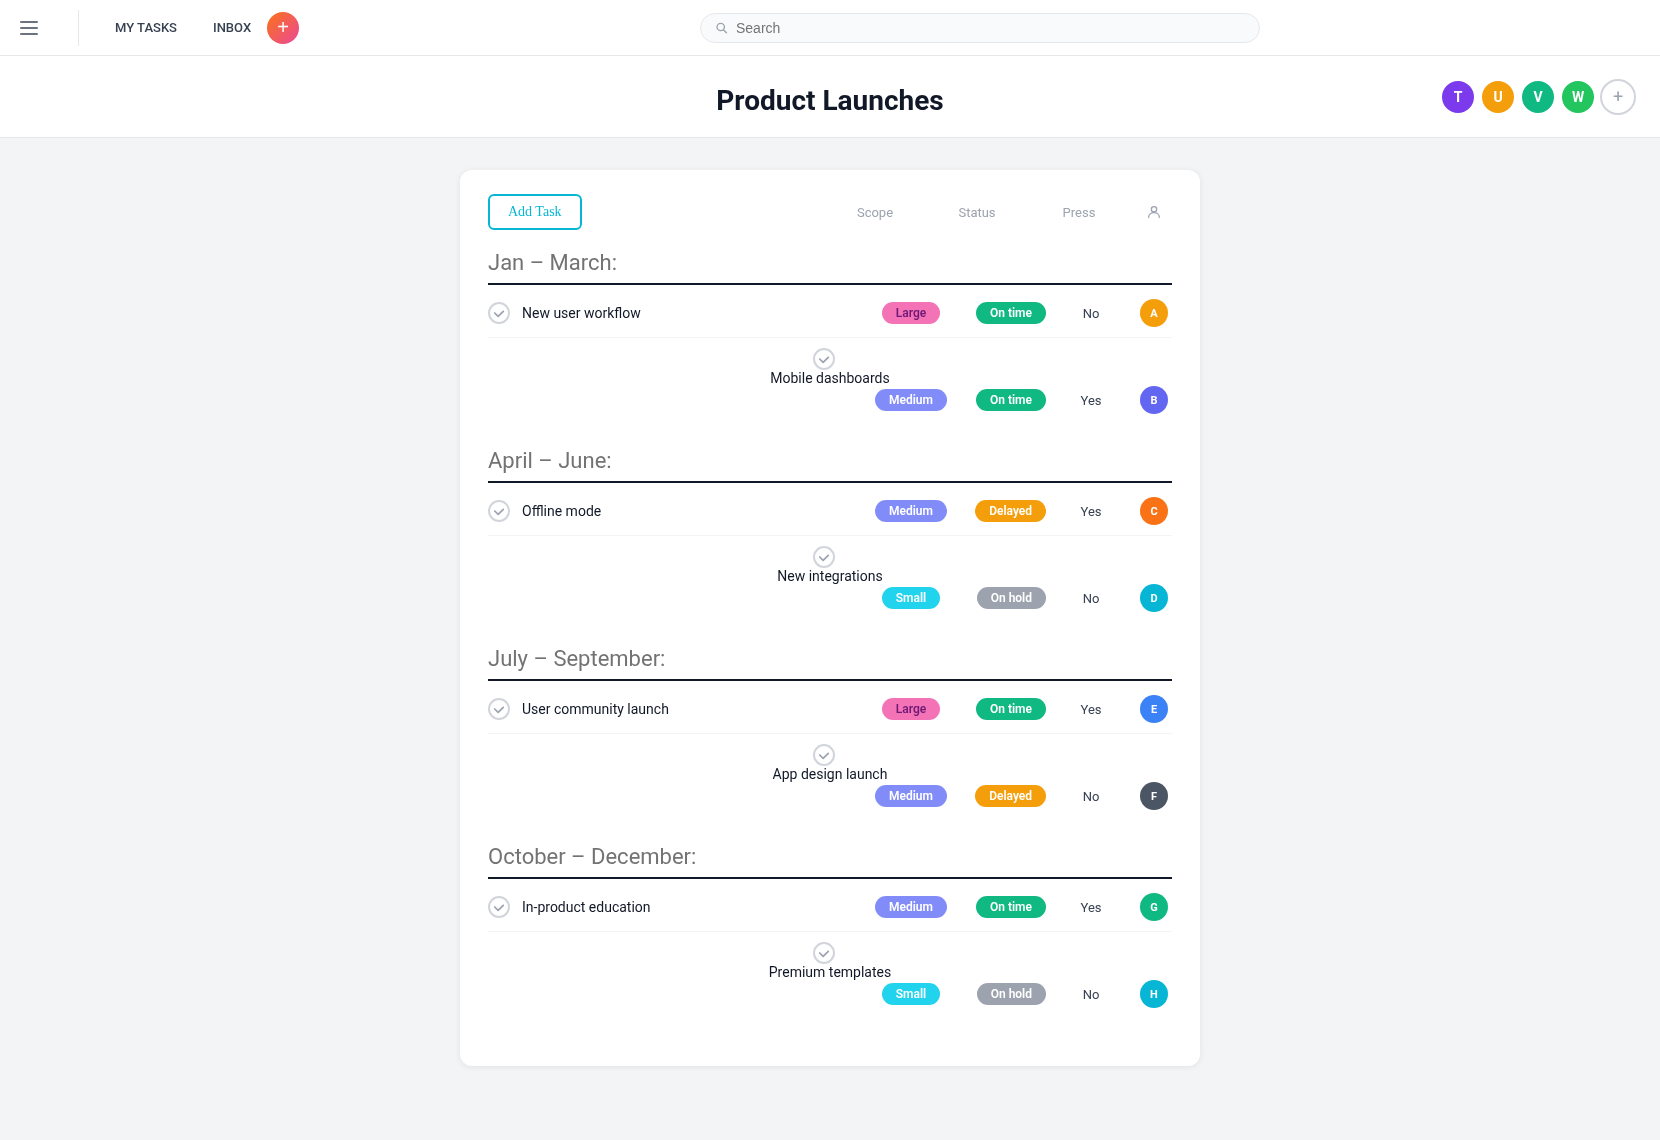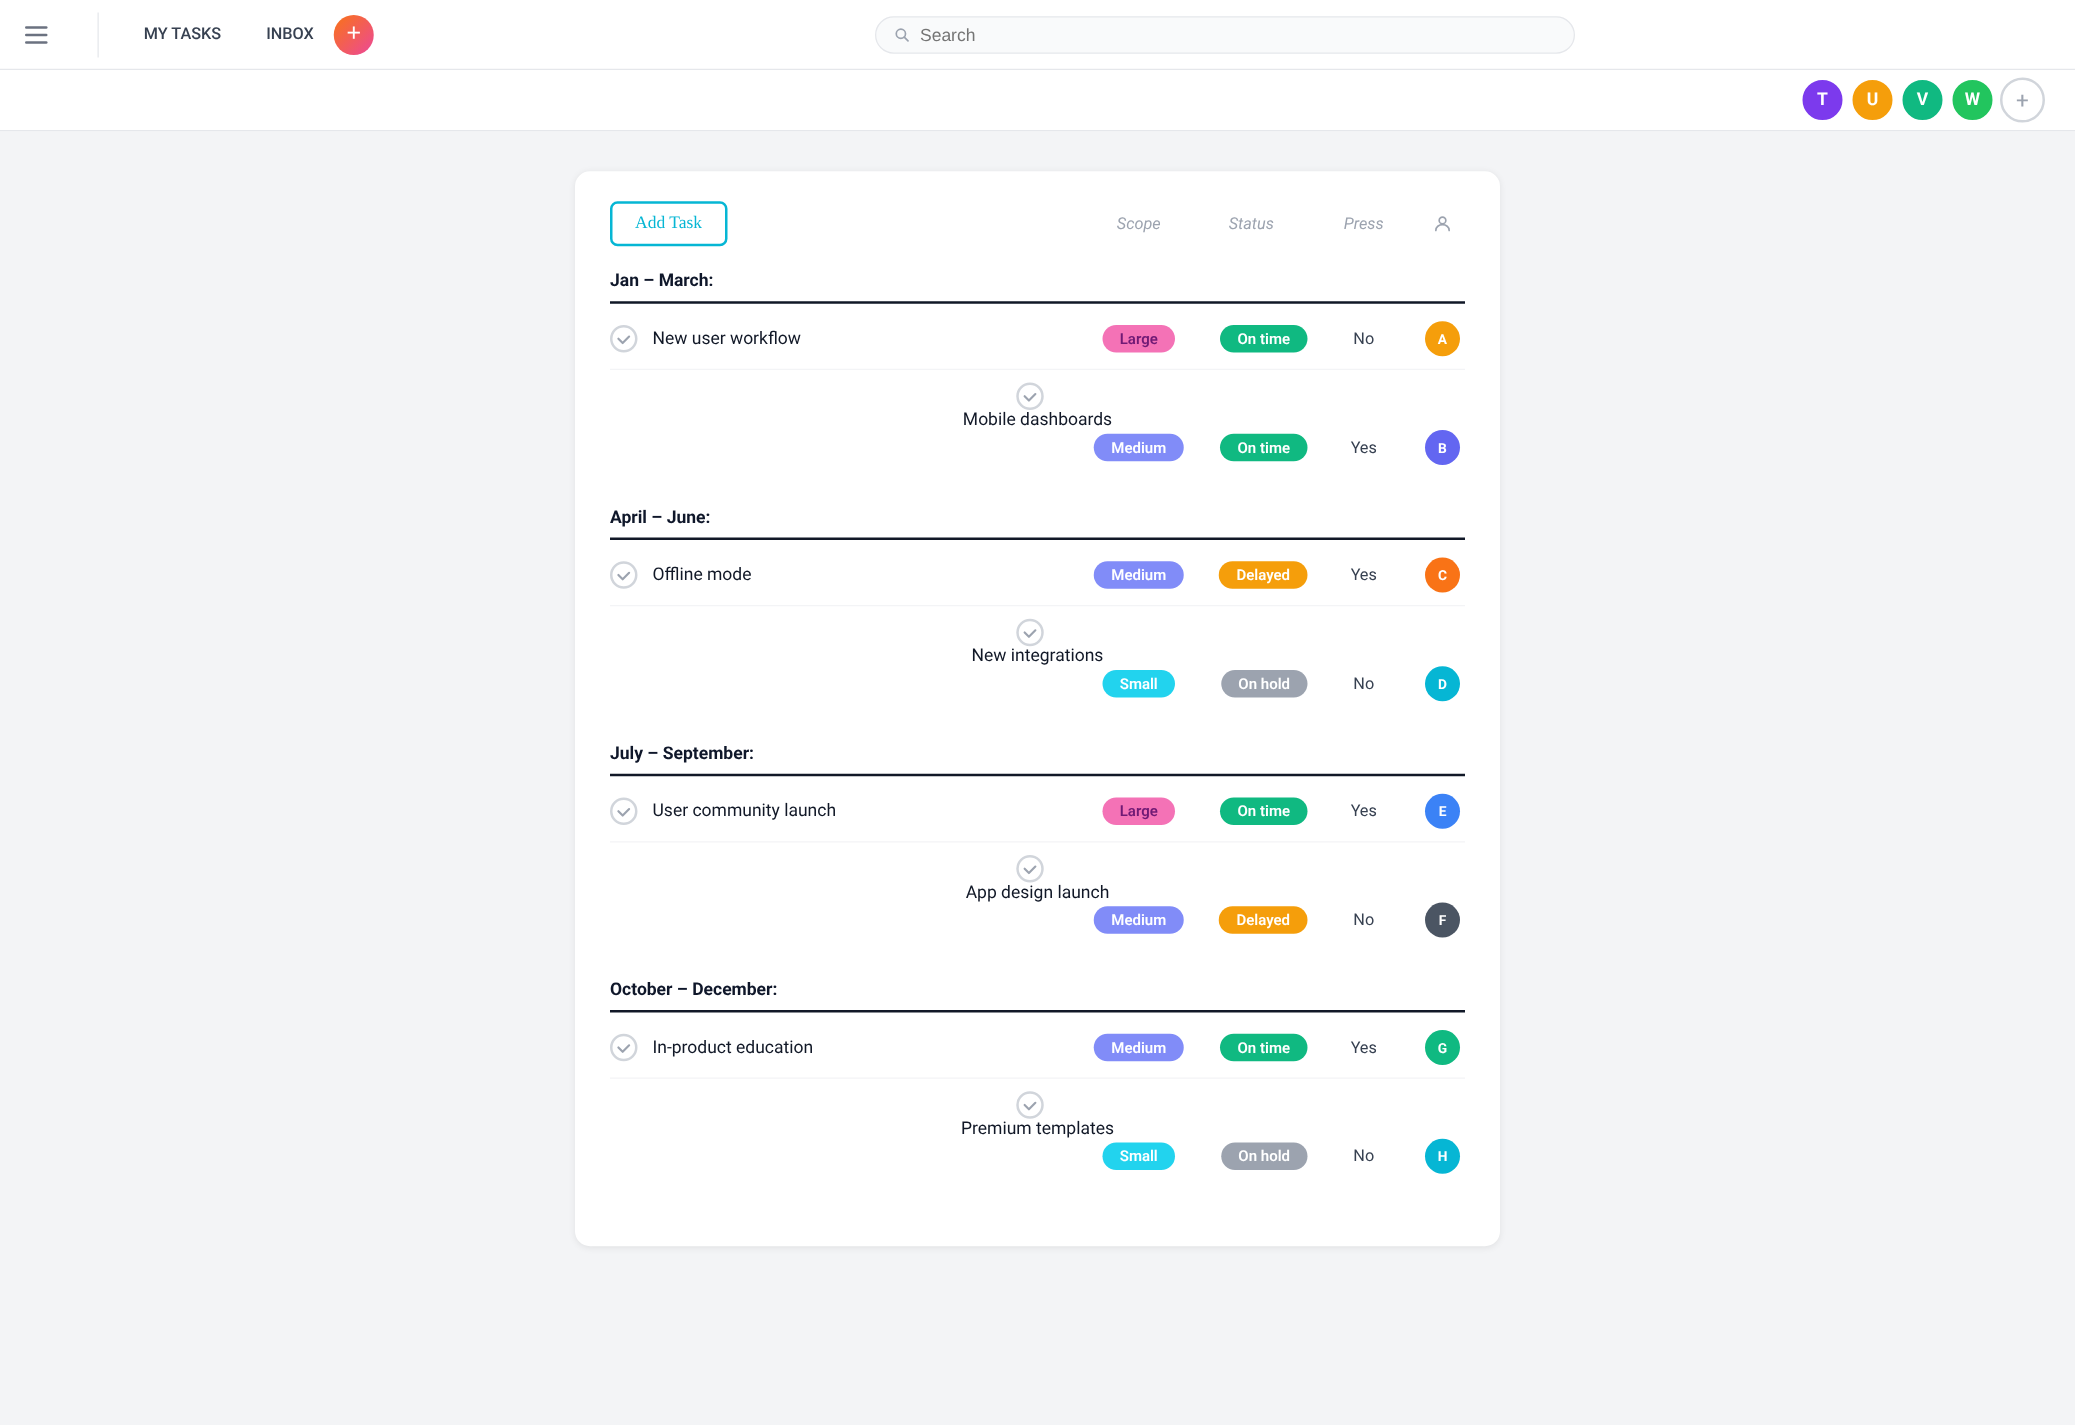--- a/index.html
+++ b/index.html
@@ -51,26 +51,26 @@
       background: #fff; border-radius: 12px; box-shadow: 0 1px 6px rgba(0,0,0,0.08);
       width: 740px; padding: 24px 28px;
     }
 
     
     .toolbar { display: flex; align-items: center; margin-bottom: 20px; }
     .add-task-btn {
       border: 2px solid #06b6d4; color: #06b6d4; background: #fff;
       border-radius: 6px; padding: 8px 18px; font-size: 14px; font-weight: 500; cursor: pointer; font-family: Liberation Serif, serif;
     }
-    .col-headers { display: flex; align-items: center; margin-left: auto; gap: 0; font-style: italic; }
+    .col-headers { display: flex; align-items: center; margin-left: auto; gap: 12px; }
     .col-header { font-size: 13px; color: #9ca3af; width: 90px; text-align: center; }
     .col-header-icon { width: 36px; display: flex; justify-content: center; }
 
     
-    .section-title { font-size: 14px; font-weight: 700; color: #0f172a; margin-bottom: 8px; }
+    .section-title { font-size: 22px; font-weight: 400; color: #737373; margin-bottom: 8px; }
     .section-divider { border: none; border-top: 2px solid #111827; margin-bottom: 4px; }
 
     
     .task-row {
       display: flex; align-items: center; padding: 10px 0;
       border-bottom: 1px solid #f3f4f6;
     }
     .task-row:last-child { border-bottom: none; flex-direction: column; }
     .task-check {
       width: 22px; height: 22px; border-radius: 50%; border: 2px solid #d1d5db;
@@ -123,20 +123,21 @@
   <div class="search-bar">
     <svg width="14" height="14" viewBox="0 0 20 20" fill="none">
       <circle cx="8.5" cy="8.5" r="5.5" stroke="#9ca3af" stroke-width="2"></circle>
       <line x1="12.5" y1="12.5" x2="17" y2="17" stroke="#9ca3af" stroke-width="2" stroke-linecap="round"></line>
     </svg>
     <input type="text" placeholder="Search" style="">
   </div>
 </nav>
 
 <div class="page-header">
+  <h1 class="page-title">Product Launches</h1>
   <div class="avatar-group">
 
   <div class="avatar" style="background: rgb(124, 58, 237); color: rgb(255, 255, 255); font-weight: 700; font-size: 14px;">T</div>
       <div class="avatar" style="background: rgb(245, 158, 11); color: rgb(255, 255, 255); font-weight: 700; font-size: 14px;">U</div>
       <div class="avatar" style="background: rgb(16, 185, 129); color: rgb(255, 255, 255); font-weight: 700; font-size: 14px;">V</div>
       <div class="avatar" style="background: rgb(34, 197, 94); color: rgb(255, 255, 255); font-weight: 700; font-size: 14px;">W</div>
       <div class="avatar-add">+</div>
     </div>
 </div>
 

